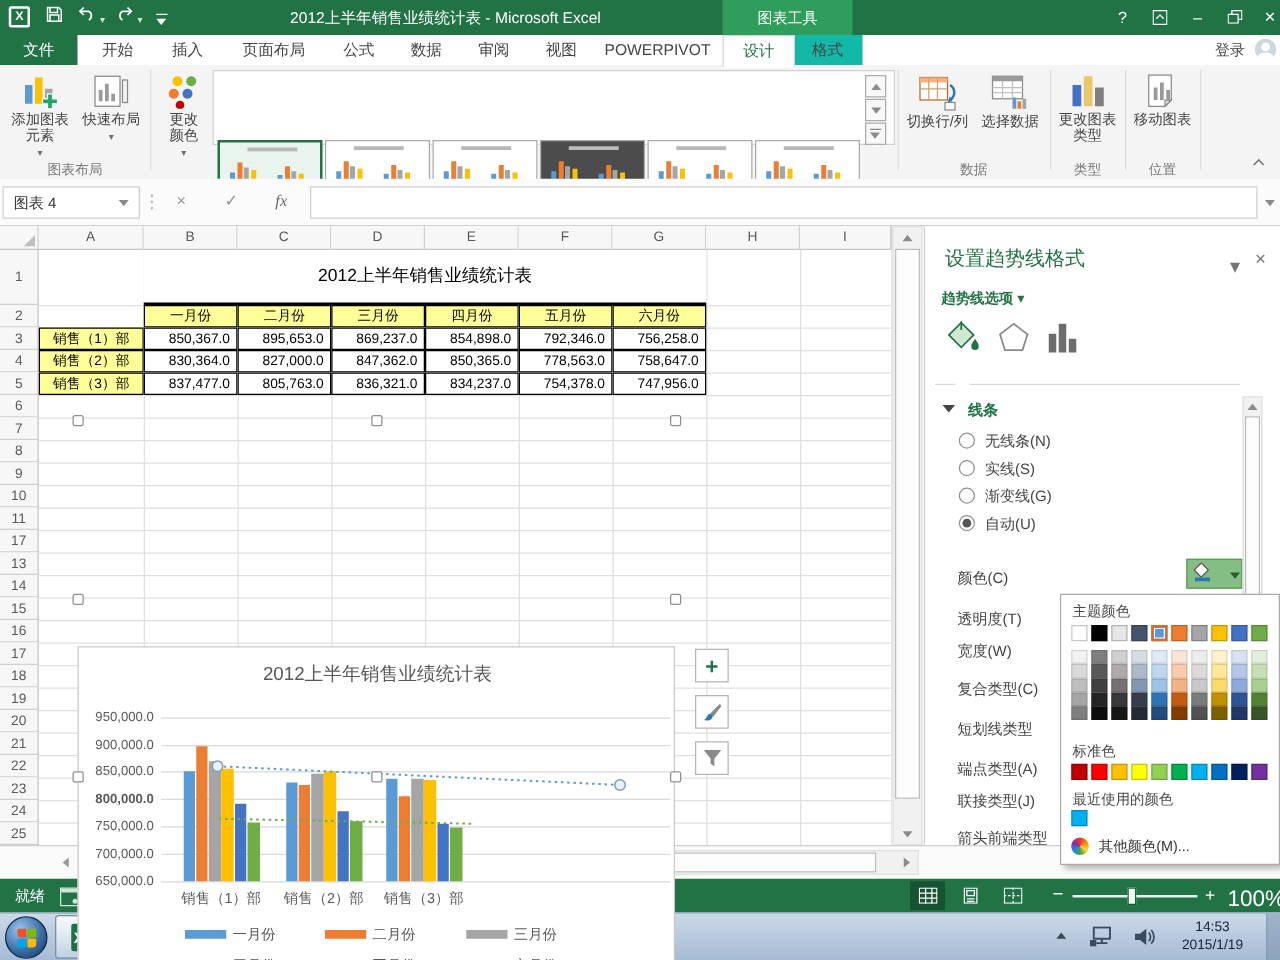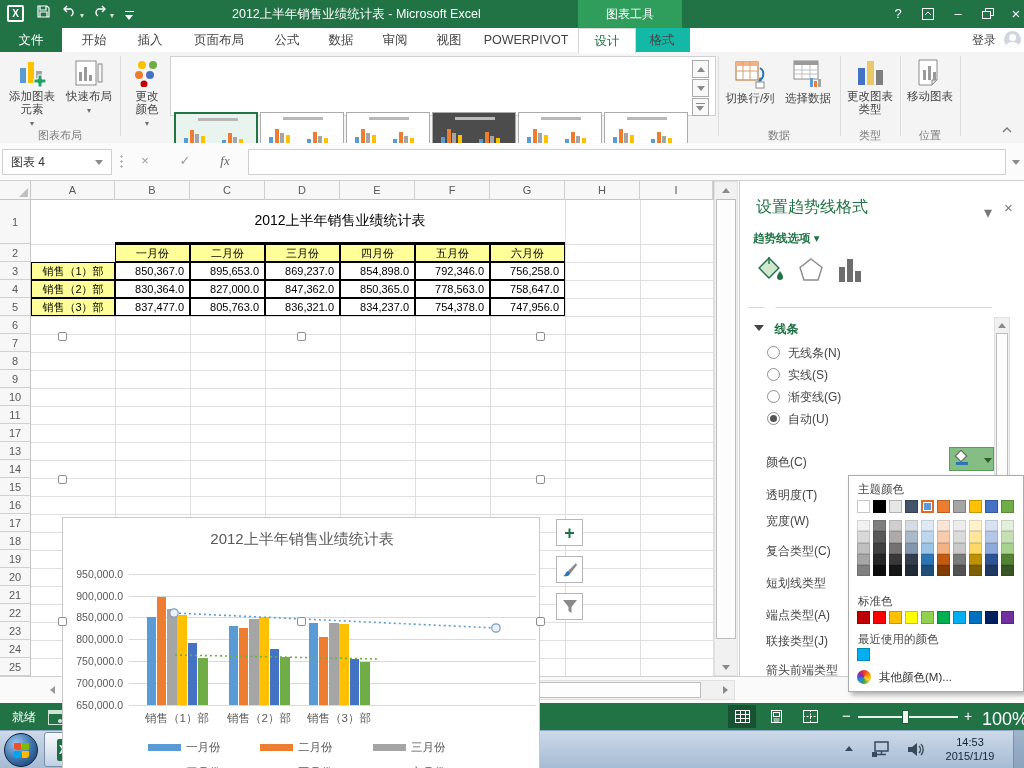--- a/index.html
+++ b/index.html
@@ -492,21 +492,21 @@
     <div class="ab" id="chartobj">
       <div class="ab" id="chart-title" style="left:0;top:12px;width:478px;text-align:center;font-size:15px;color:#595959;">2012上半年销售业绩统计表</div>
       <div id="chart-body" class="ab" style="left:0;top:0;width:478px;height:285px;">
           <div style="position: absolute; left: 66px; top: 187px; width: 407px; height: 1px; background: rgb(217, 217, 217);"></div>
           <div style="position: absolute; left: 2px; top: 181px; width: 58px; text-align: right; font-size: 10.5px; color: rgb(89, 89, 89);">650,000.0</div>
           <div style="position: absolute; left: 66px; top: 165.117px; width: 407px; height: 1px; background: rgb(217, 217, 217);"></div>
           <div style="position: absolute; left: 2px; top: 159.117px; width: 58px; text-align: right; font-size: 10.5px; color: rgb(89, 89, 89);">700,000.0</div>
           <div style="position: absolute; left: 66px; top: 143.233px; width: 407px; height: 1px; background: rgb(217, 217, 217);"></div>
           <div style="position: absolute; left: 2px; top: 137.233px; width: 58px; text-align: right; font-size: 10.5px; color: rgb(89, 89, 89);">750,000.0</div>
           <div style="position: absolute; left: 66px; top: 121.35px; width: 407px; height: 1px; background: rgb(217, 217, 217);"></div>
-          <div style="position: absolute; left: 2px; top: 115.35px; width: 58px; text-align: right; font-size: 10.5px; color: rgb(89, 89, 89);">800,000.0</div>
+          <div style="position: absolute; left: 2px; top: 115.35px; width: 58px; text-align: right; font-size: 10.5px; color: rgb(89, 89, 89); font-weight: bold;">800,000.0</div>
           <div style="position: absolute; left: 66px; top: 99.4667px; width: 407px; height: 1px; background: rgb(217, 217, 217);"></div>
           <div style="position: absolute; left: 2px; top: 93.4667px; width: 58px; text-align: right; font-size: 10.5px; color: rgb(89, 89, 89);">850,000.0</div>
           <div style="position: absolute; left: 66px; top: 77.5833px; width: 407px; height: 1px; background: rgb(217, 217, 217);"></div>
           <div style="position: absolute; left: 2px; top: 71.5833px; width: 58px; text-align: right; font-size: 10.5px; color: rgb(89, 89, 89);">900,000.0</div>
           <div style="position: absolute; left: 66px; top: 55.7px; width: 407px; height: 1px; background: rgb(217, 217, 217);"></div>
           <div style="position: absolute; left: 2px; top: 49.7px; width: 58px; text-align: right; font-size: 10.5px; color: rgb(89, 89, 89);">950,000.0</div>
           <div style="position: absolute; left: 83.5px; top: 99.306px; width: 9.5px; height: 87.694px; background: rgb(91, 155, 213);"></div>
           <div style="position: absolute; left: 93.8px; top: 79.4859px; width: 9.5px; height: 107.514px; background: rgb(237, 125, 49);"></div>
           <div style="position: absolute; left: 104.1px; top: 91.0473px; width: 9.5px; height: 95.9527px; background: rgb(165, 165, 165);"></div>
           <div style="position: absolute; left: 114.4px; top: 97.323px; width: 9.5px; height: 89.677px; background: rgb(255, 192, 0);"></div>

